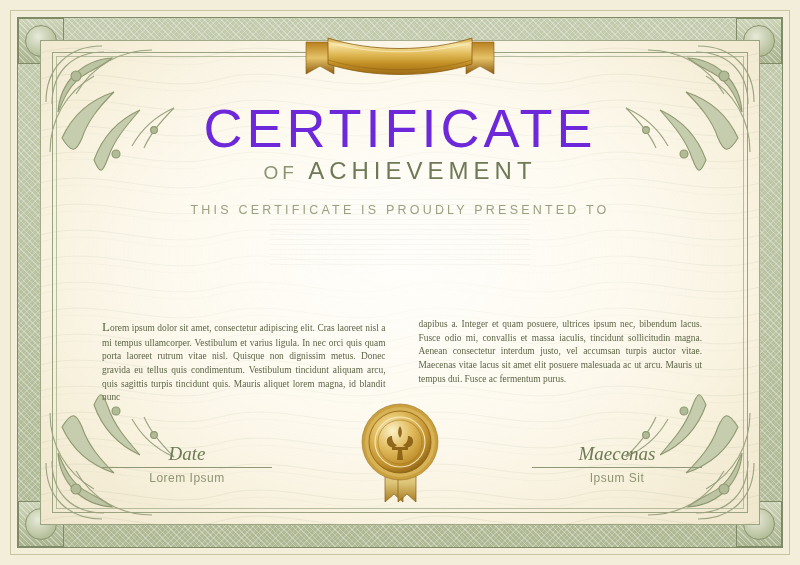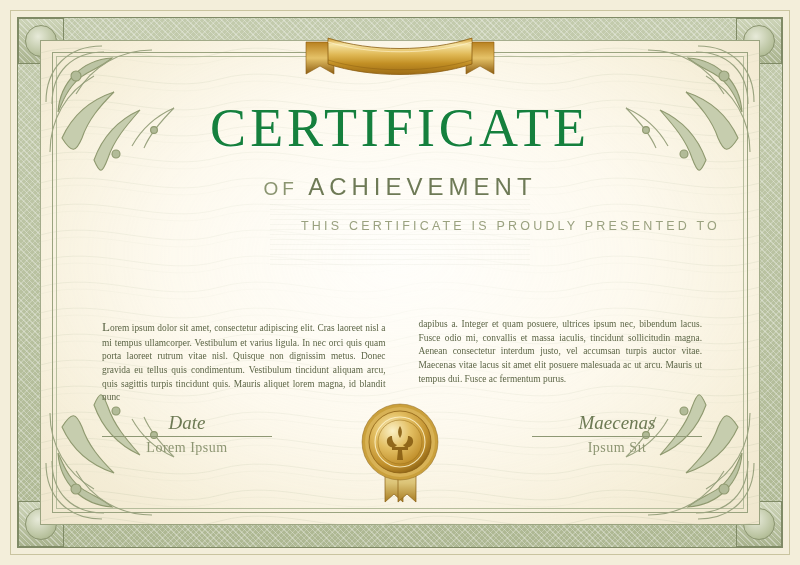--- a/index.html
+++ b/index.html
@@ -143,47 +143,46 @@
   
   .content {
     position: absolute;
     left: 80px;
     top: 100px;
     width: 640px;
     text-align: center;
   }
 
   .title {
-    font-family: Liberation Serif, serif;
+    font-family: Liberation Sans, sans-serif;
     font-size: 54px;
     letter-spacing: 4px;
-    color: #15803d;
+    color: #6d28d9;
     margin: 0;
     line-height: 1.05;
     text-shadow: 0 1px 0 #ffffff;
   }
   .subtitle {
     font-family: "Liberation Sans", sans-serif;
     font-size: 24px;
     letter-spacing: 5px;
     color: #6e7a56;
-    margin-top: 16px;
+    margin-top: 0;
   }
   .subtitle .small-of {
     font-size: 19px;
     letter-spacing: 4px;
     color: #8a9470;
   }
   .presented {
     font-family: "Liberation Sans", sans-serif;
     font-size: 12.5px;
     letter-spacing: 3.2px;
     color: #9aa17f;
     margin-top: 18px;
-    text-align: right;
   }
   .recipient {
     font-family: "Liberation Serif", serif;
     font-style: italic;
     font-size: 40px;
     letter-spacing: 2px;
     color: #6d7a54;
     margin-top: 16px;
     text-shadow: 0 1px 0 #ffffff;
   }
@@ -214,35 +213,36 @@
     position: absolute;
     left: 102px;
     top: 412px;
     width: 600px;
     display: flex;
     justify-content: space-between;
   }
   .sign-block {
     width: 170px;
     text-align: center;
+    margin-top: 31px;
   }
   .sign-script {
     font-family: "Liberation Serif", serif;
     font-style: italic;
     font-size: 19px;
     color: #6d7a54;
   }
   .sign-line {
     height: 1px;
     background: #8e9874;
     margin: 2px 0 3px 0;
   }
   .sign-sub {
-    font-family: Liberation Serif, serif;
-    font-size: 14px;
+    font-family: Liberation Sans, sans-serif;
+    font-size: 12px;
     color: #8d9572;
     letter-spacing: 0.5px;
   }
 
   
   .seal {
     position: absolute;
     left: 50%;
     top: 398px;
     transform: translateX(-50%);

